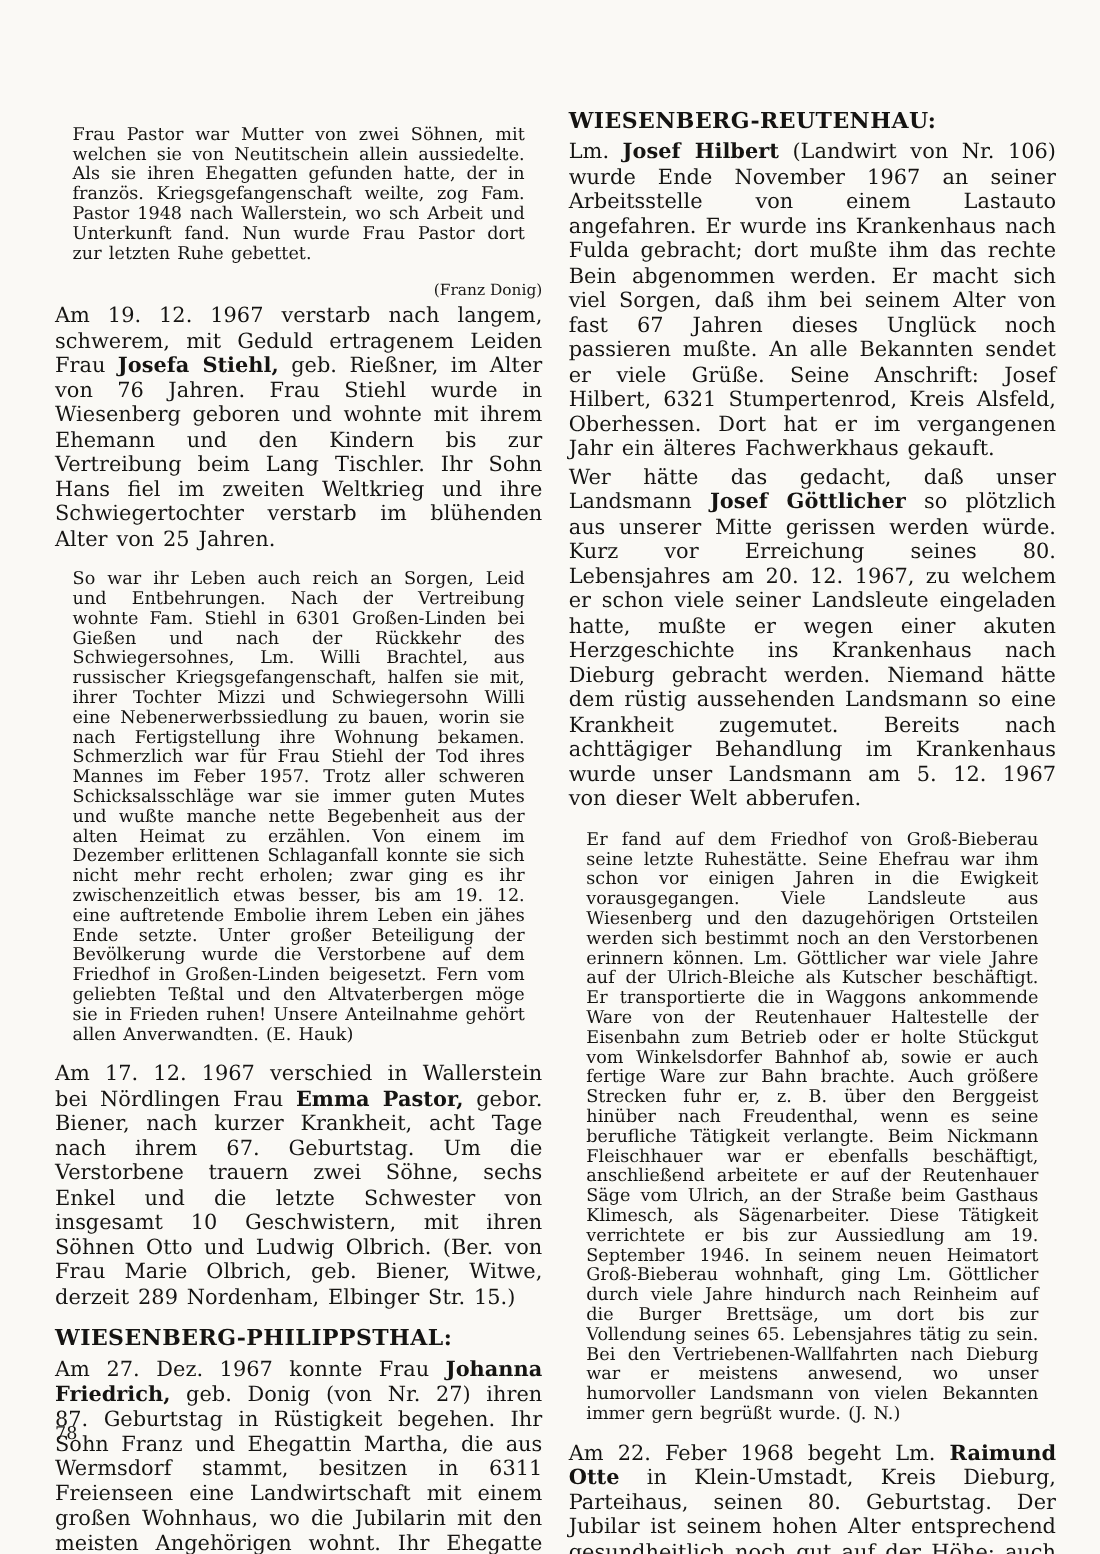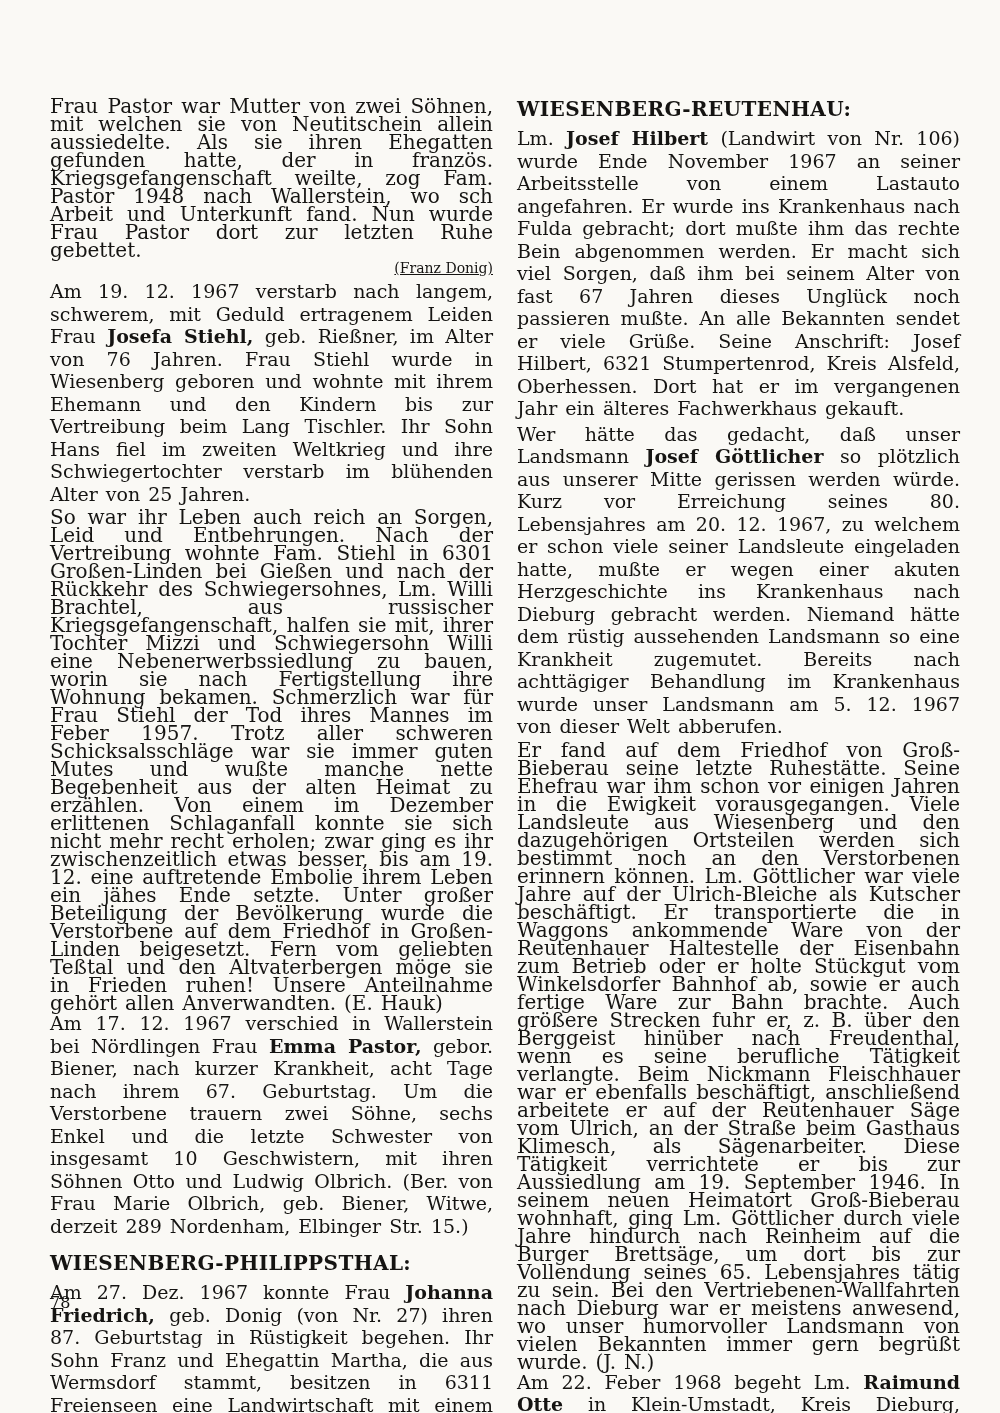--- a/index.html
+++ b/index.html
@@ -25,31 +25,30 @@
   .col-left  { left: 50px; }
   .col-right { left: 517px; }
 
   .t-lg {
     font-size: 19px;
     line-height: 22.5px;
     margin: 0 0 3px 0;
     word-spacing: 2px;
   }
   .t-sm {
-    font-size: 20px;
+    font-size: 16px;
     line-height: 18px;
-    margin: 0;
+    margin: 16px;
     word-spacing: 1.5px;
   }
   .sig {
     font-size: 14px;
     line-height: 18px;
     margin: 0 0 3px 0;
     text-align: right;
-    text-decoration: underline;
   }
   .heading {
     font-size: 20px;
     line-height: 24px;
     font-weight: 700;
     letter-spacing: 0.4px;
     text-align: left;
     margin: 14px 0 6px 0;
   }
   .page-number {

